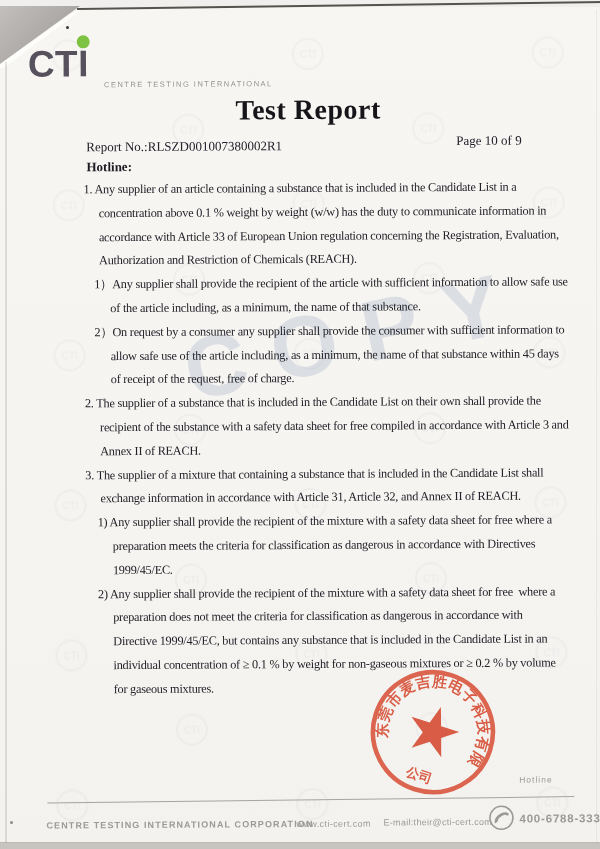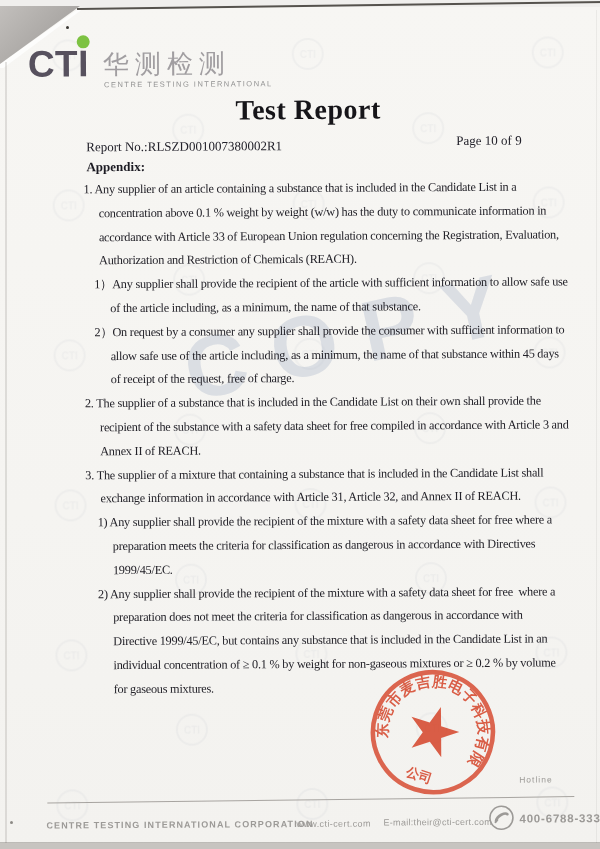--- a/index.html
+++ b/index.html
@@ -95,28 +95,27 @@
       </pattern>
     </defs>
     <rect width="584" height="828" fill="url(#ctiTile)"></rect>
   </svg>
 
   <div class="copy-wm">COPY</div>
 
   <div class="logo">
     <div class="logo-cti">CTI</div>
     <div class="logo-dot"></div>
-    <div class="logo-cn">华测检测</div>
     <div class="logo-sub">CENTRE TESTING INTERNATIONAL</div>
   </div>
 
   <div class="title">Test Report</div>
   <div class="report-no">Report No.:RLSZD001007380002R1</div>
   <div class="page-no">Page 10 of 9</div>
-  <div class="appendix">Appendix:</div>
+  <div class="appendix">Hotline:</div>
 
   <div class="body-text">
     <div class="bl i0">1. Any supplier of an article containing a substance that is included in the Candidate List in a</div>
     <div class="bl i1">concentration above 0.1 % weight by weight (w/w) has the duty to communicate information in</div>
     <div class="bl i1">accordance with Article 33 of European Union regulation concerning the Registration, Evaluation,</div>
     <div class="bl i1">Authorization and Restriction of Chemicals (REACH).</div>
     <div class="bl s1">1）Any supplier shall provide the recipient of the article with sufficient information to allow safe use</div>
     <div class="bl c1">of the article including, as a minimum, the name of that substance.</div>
     <div class="bl s1">2）On request by a consumer any supplier shall provide the consumer with sufficient information to</div>
     <div class="bl c1">allow safe use of the article including, as a minimum, the name of that substance within 45 days</div>

